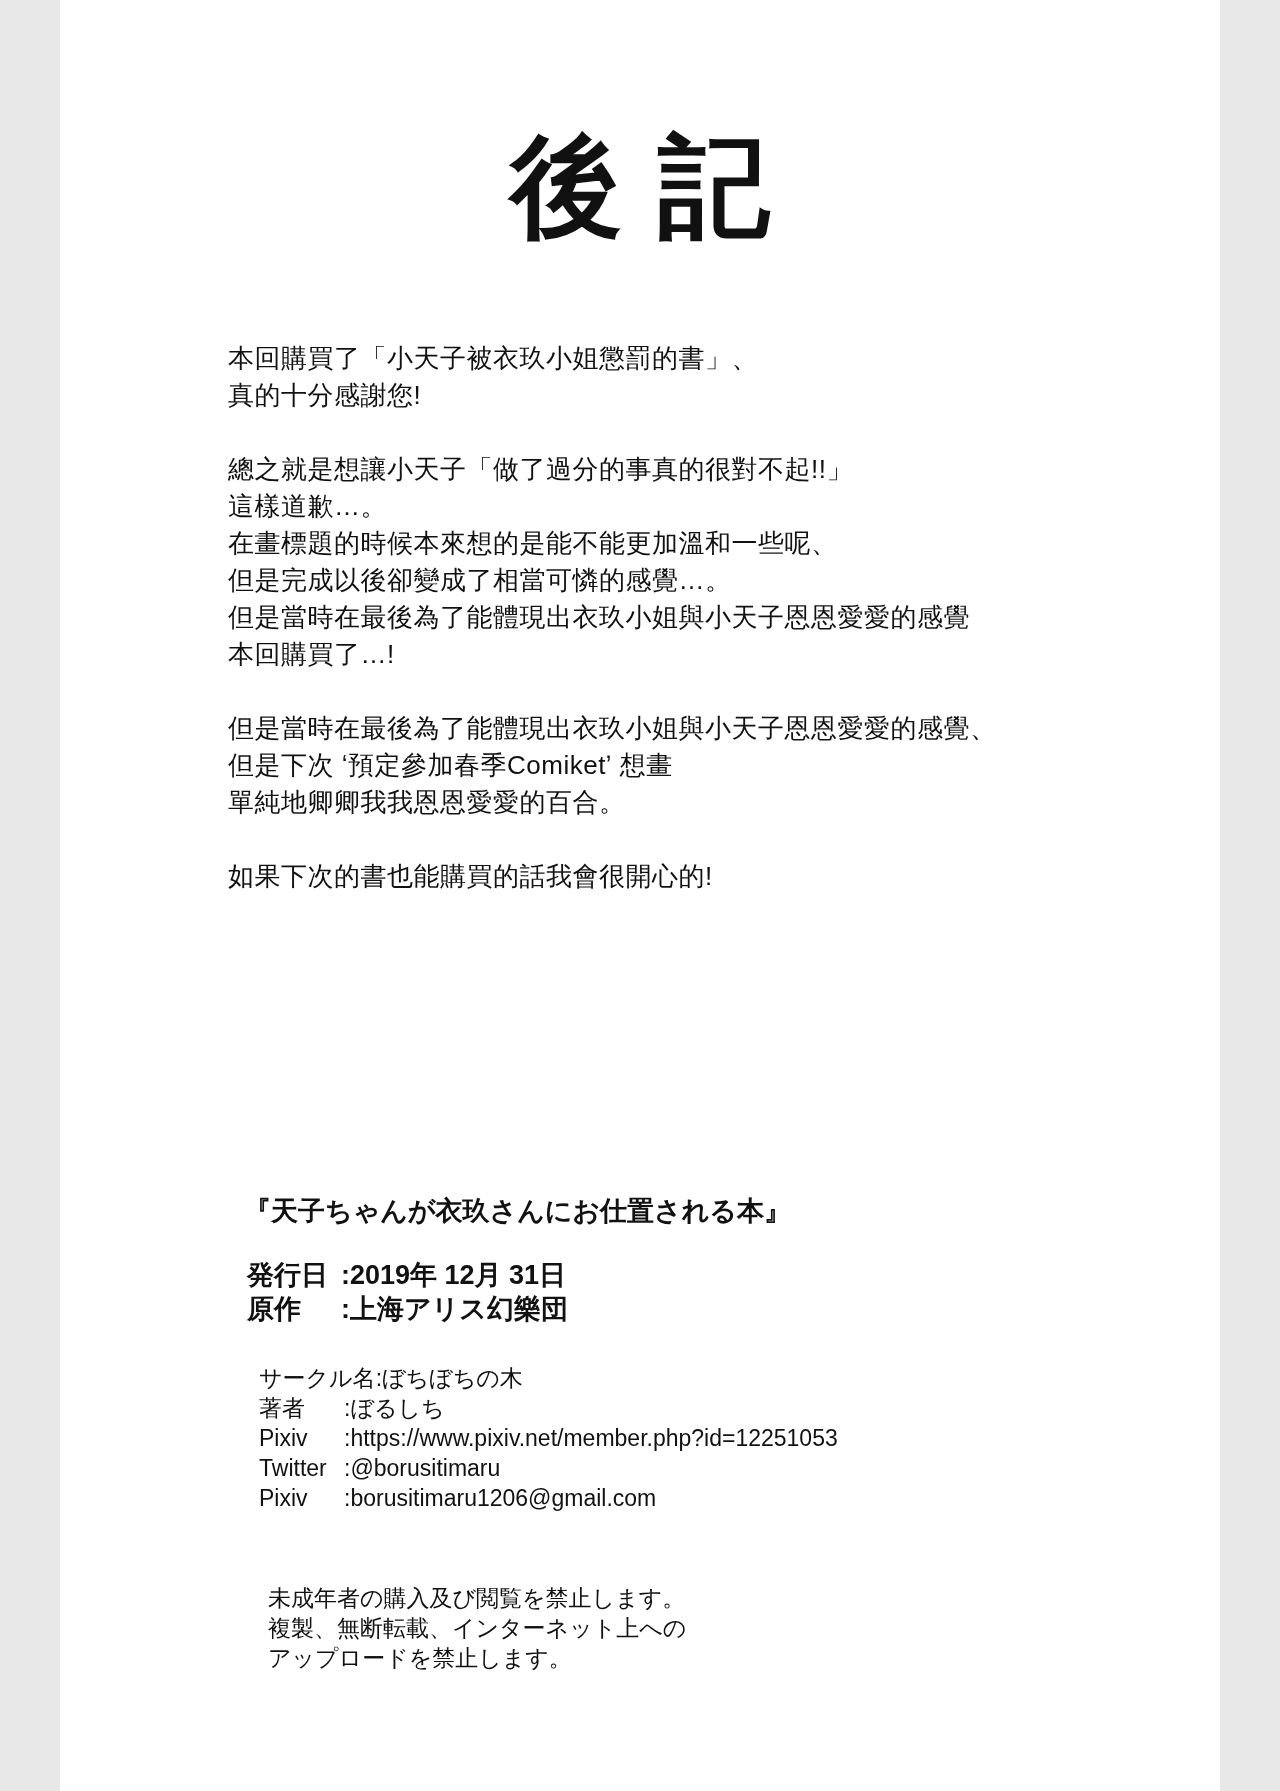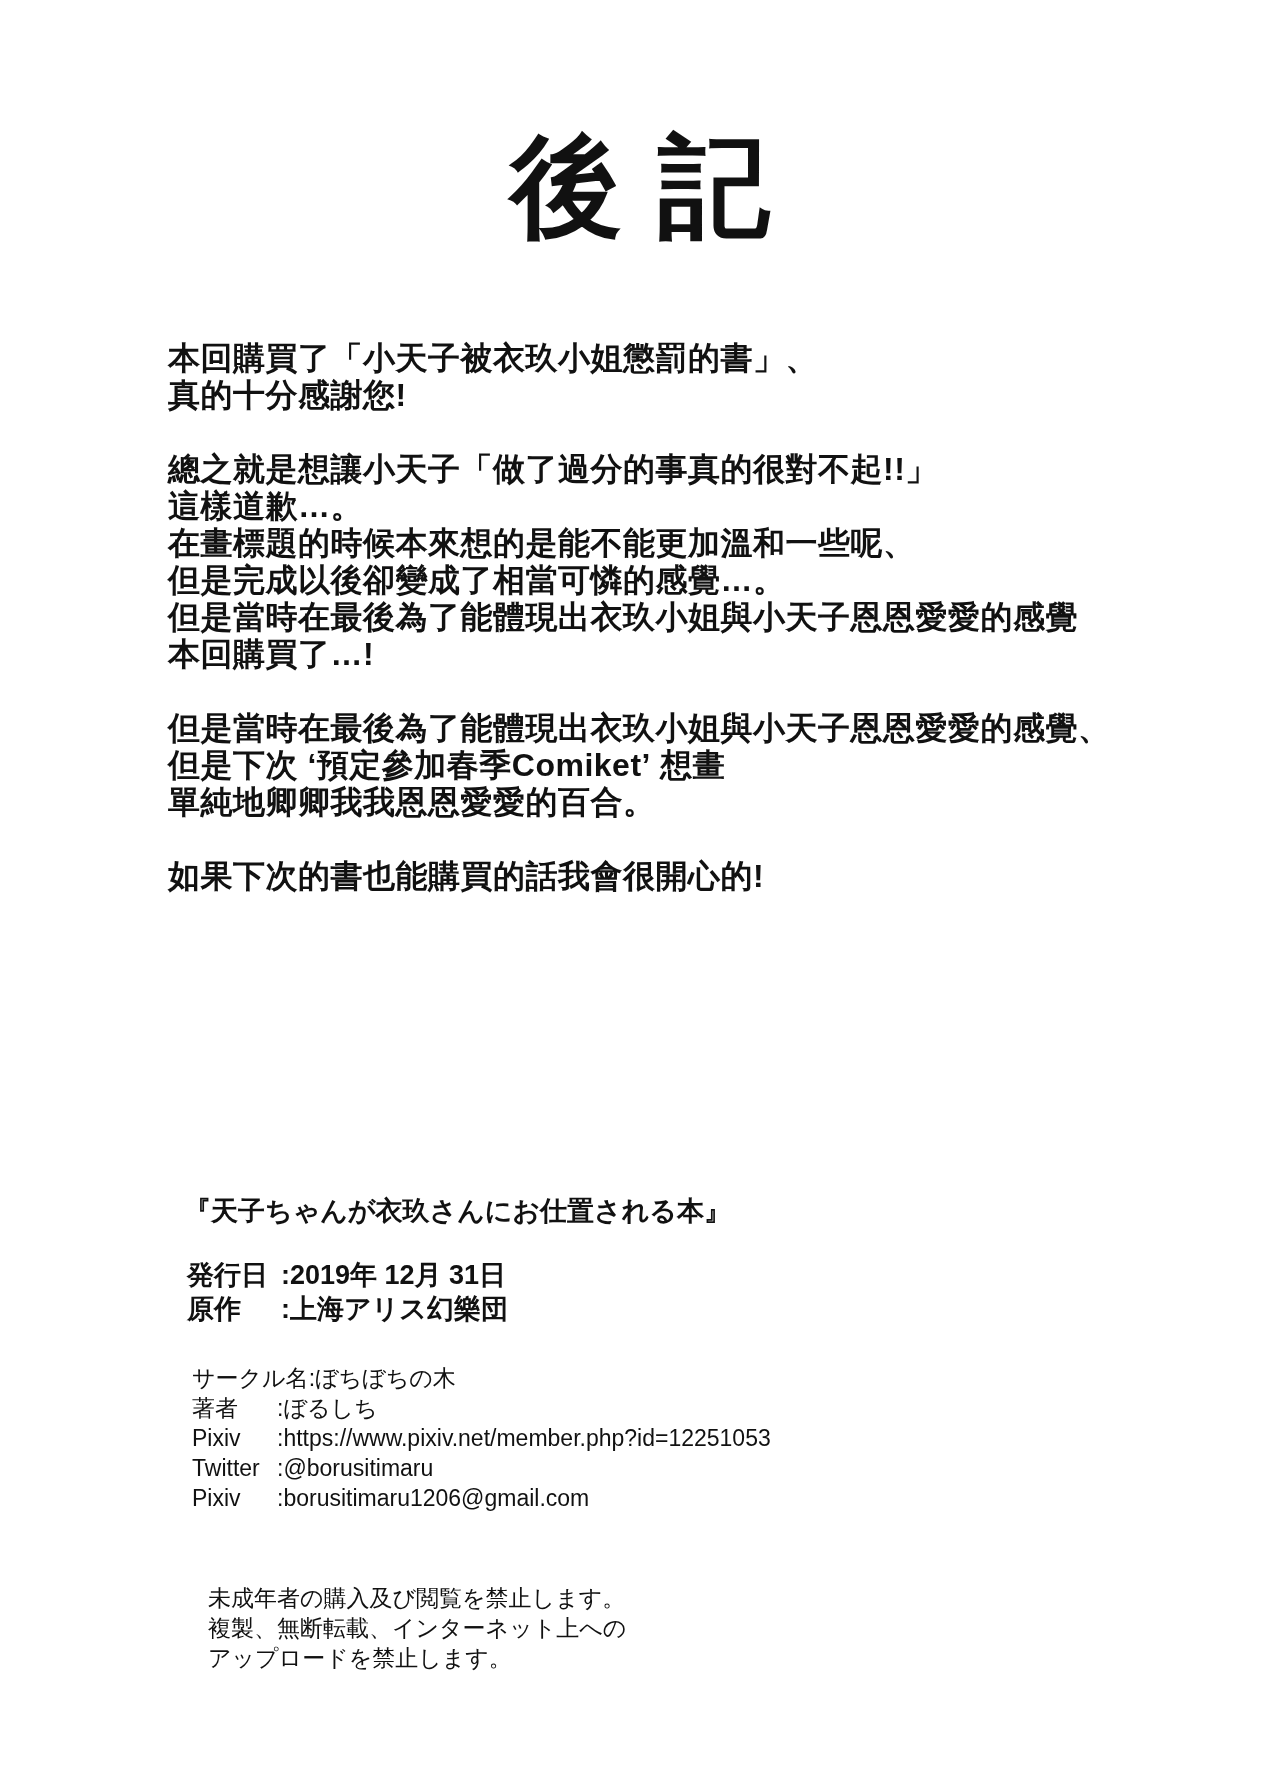--- a/index.html
+++ b/index.html
@@ -2,21 +2,21 @@
 <html><head>
 <meta charset="utf-8">
 <style>
   html, body {
     margin: 0;
     padding: 0;
     background: #e8e8e8;
   }
   .page {
     position: relative;
-    width: 1280px;
+    width: 1160px;
     height: 1791px;
     margin: 0 auto;
     background: #ffffff;
     color: #111111;
     font-family: "Liberation Sans", sans-serif;
     overflow: hidden;
   }
 
   
   .afterword-title {
@@ -32,23 +32,23 @@
     padding-left: 36px;
     box-sizing: border-box;
     white-space: nowrap;
   }
 
   
   .body-text {
     position: absolute;
     top: 340px;
     left: 168px;
-    font-size: 32px;
+    font-size: 26px;
     line-height: 37px;
-    font-weight: 700;
+    font-weight: 400;
     letter-spacing: 0.5px;
     white-space: nowrap;
   }
   .para + .para { margin-top: 37px; }
 
   
   .book-title {
     position: absolute;
     top: 1193px;
     left: 184px;
@@ -63,21 +63,21 @@
     font-size: 27px;
     line-height: 34px;
     font-weight: 700;
   }
   .pub-row { display: flex; white-space: nowrap; gap: 8px; }
   .pub-label { min-width: 86px; flex-shrink: 0; }
 
   .credits {
     position: absolute;
     top: 1363px;
-    left: 192px;
+    left: 199px;
     font-size: 23px;
     line-height: 30px;
     font-weight: 400;
   }
   .credit-row { display: flex; white-space: nowrap; }
   .credit-label { min-width: 85px; flex-shrink: 0; }
 
   .disclaimer {
     position: absolute;
     top: 1583px;

